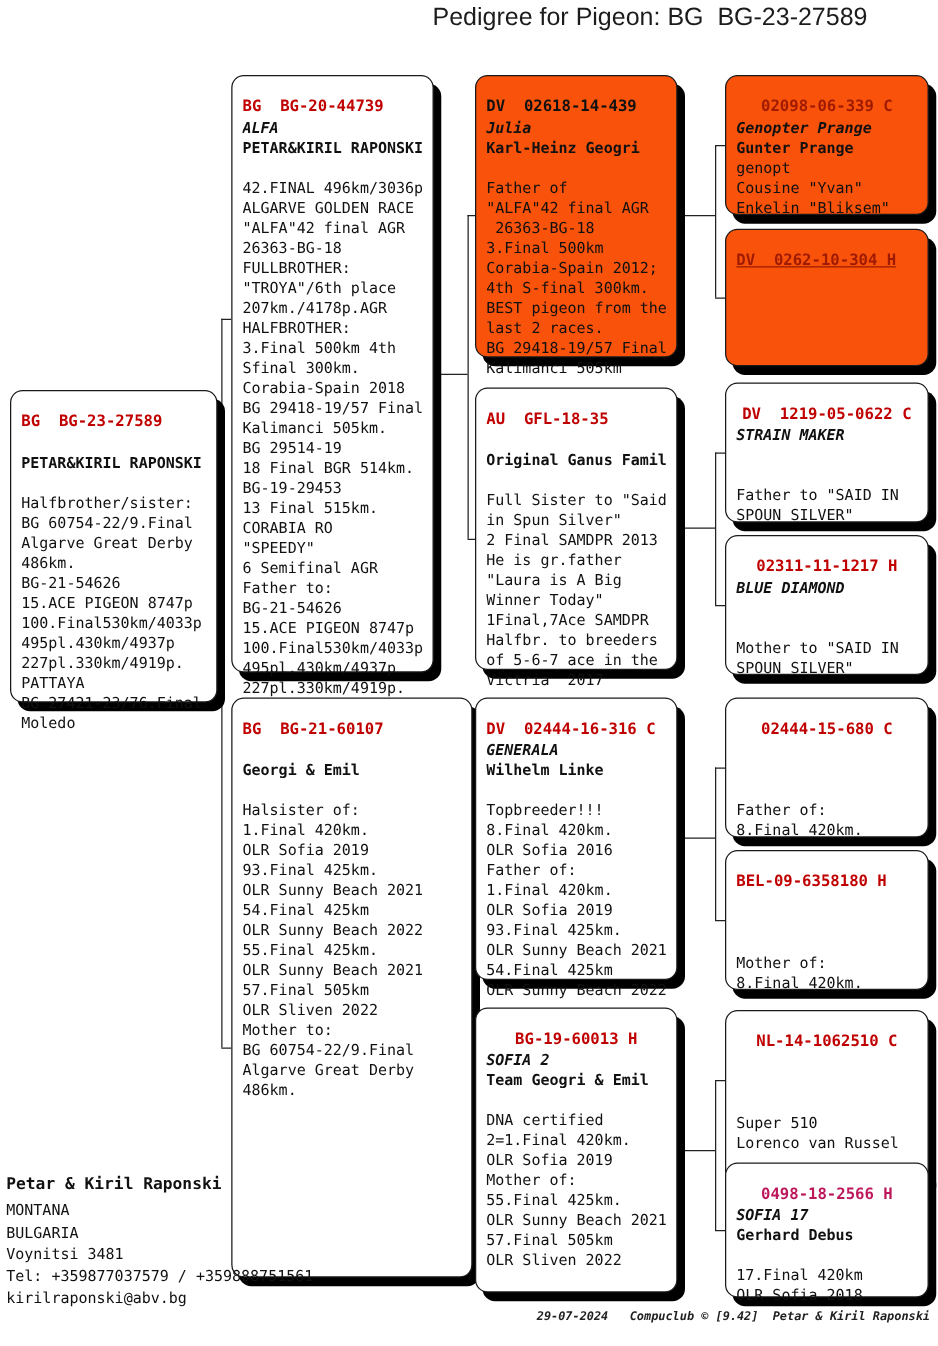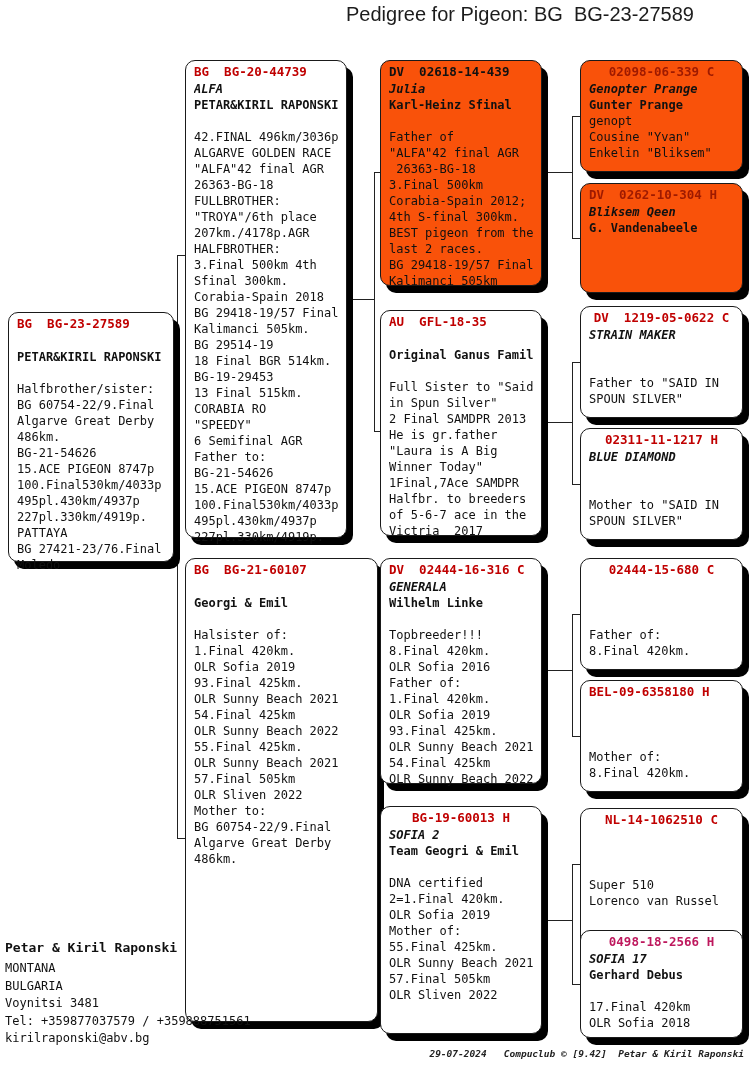--- a/index.html
+++ b/index.html
@@ -1,21 +1,21 @@
 <!DOCTYPE html>
 <html style="--c-orange: #f9520a;"><head>
 <meta charset="utf-8">
 <style>
   html,body{margin:0;padding:0;background:#ffffff;}
   #page{position:relative;width:750px;height:1077px;background:#ffffff;overflow:hidden;
         font-family:"DejaVu Sans Mono","Liberation Mono",monospace;color:#111;}
   #title{position:absolute;left:346px;top:3px;font-family:"Liberation Sans",sans-serif;
          font-size:20px;color:#1c1c1c;white-space:pre;}
   .box{position:absolute;background:#ffffff;border:1.5px solid #1a1a1a;border-radius:10px;
-       box-shadow:6px 7px 0 #000;box-sizing:border-box;padding:3px 8px 4px 8px;
+       box-shadow:6px 7px 0 #000;box-sizing:border-box;padding:16px 8px 4px 8px;
        font-size:12px;line-height:16px;}
   .box.orange{background:var(--c-orange,#f9520a);}
   .code{font-weight:700;font-size:12.5px;height:17px;white-space:pre;overflow:hidden;}
   .ln{height:16px;white-space:pre;overflow:hidden;}
   .ln.b{font-weight:700;}
   .ln.bi{font-weight:700;font-style:italic;}
   .wire{position:absolute;background:#222;}
   .wire.v{width:1px;} .wire.h{height:1px;}
   #contact{position:absolute;left:5px;top:940px;z-index:5;}
   #contact .cname{font-weight:700;font-size:13px;height:20px;white-space:pre;}
@@ -156,21 +156,21 @@
         <div class="ln">BG 60754-22/9.Final</div>
         <div class="ln">Algarve Great Derby</div>
         <div class="ln">486km.</div>
       </div>
   </div>
 
   <div id="b3" class="box orange">
     <div class="code" style="color: rgb(17, 17, 17); text-align: left;">DV  02618-14-439</div>
     <div class="body">
         <div class="ln bi">Julia</div>
-        <div class="ln b">Karl-Heinz Sfinal</div>
+        <div class="ln b">Karl-Heinz Geogri</div>
         <div class="ln">&nbsp;</div>
         <div class="ln">Father of</div>
         <div class="ln">"ALFA"42 final AGR</div>
         <div class="ln"> 26363-BG-18</div>
         <div class="ln">3.Final 500km</div>
         <div class="ln">Corabia-Spain 2012;</div>
         <div class="ln">4th S-final 300km.</div>
         <div class="ln">BEST pigeon from the</div>
         <div class="ln">last 2 races.</div>
         <div class="ln">BG 29418-19/57 Final</div>
@@ -234,25 +234,21 @@
     <div class="code" style="color: rgb(158, 26, 0); text-align: center;">02098-06-339 C</div>
     <div class="body">
         <div class="ln bi">Genopter Prange</div>
         <div class="ln b">Gunter Prange</div>
         <div class="ln">genopt</div>
         <div class="ln">Cousine "Yvan"</div>
         <div class="ln">Enkelin "Bliksem"</div>
       </div>
   </div>
   <div id="b8" class="box orange">
-    <div class="code" style="color: rgb(158, 26, 0); text-align: left;">DV  0262-10-304 H</div>
-    <div class="body">
-        <div class="ln bi">Bliksem Qeen</div>
-        <div class="ln b">G. Vandenabeele</div>
-      </div>
+    <div class="code" style="color: rgb(158, 26, 0); text-align: left; text-decoration: underline;">DV  0262-10-304 H</div>
   </div>
   <div id="b9" class="box">
     <div class="code" style="color: rgb(192, 0, 0); text-align: center;">DV  1219-05-0622 C</div>
     <div class="body">
         <div class="ln bi">STRAIN MAKER</div>
         <div class="ln">&nbsp;</div>
         <div class="ln">&nbsp;</div>
         <div class="ln">Father to "SAID IN</div>
         <div class="ln">SPOUN SILVER"</div>
       </div>

